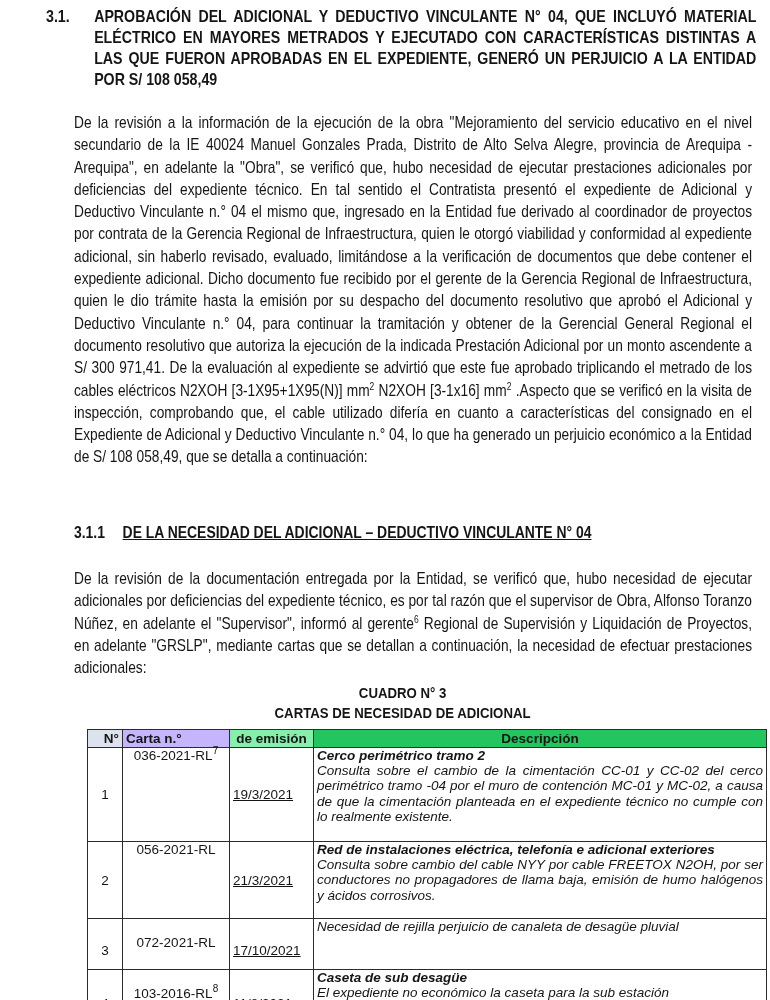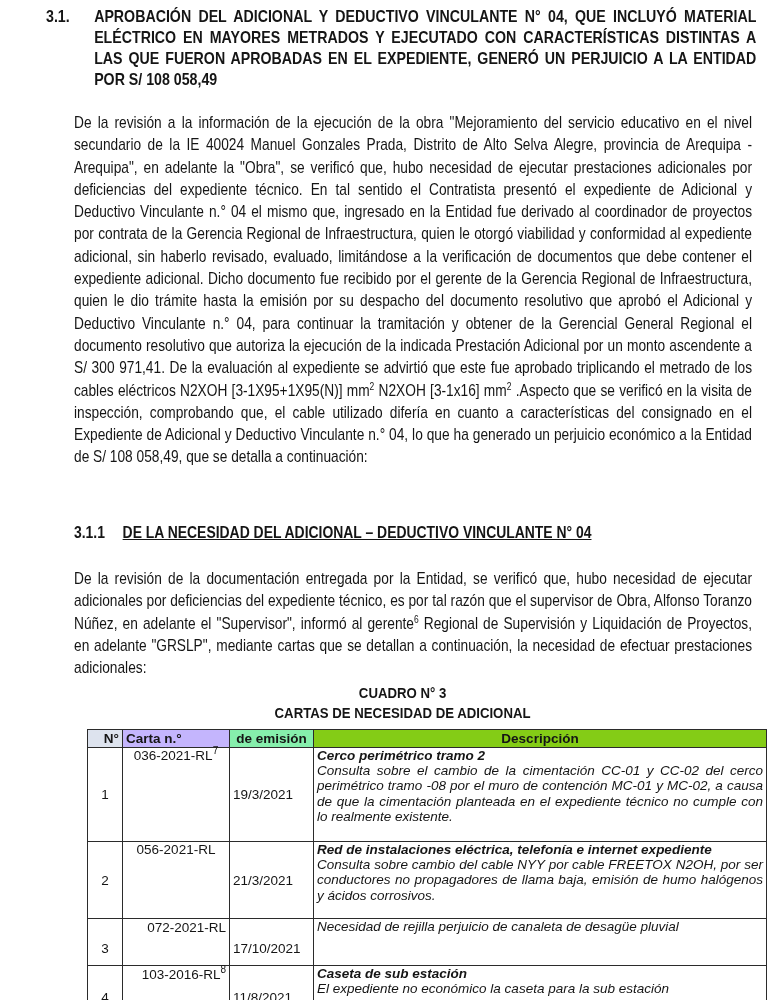--- a/index.html
+++ b/index.html
@@ -34,28 +34,28 @@
   table.tbl td, table.tbl th { border: 1.4px solid #2b2b2b; padding: 0 3px; }
   table.tbl th { background: #dde3ee; font-weight: bold; height: 17px; font-size: 13.5px; line-height: 15px; }
   .c-num { width: 28px; text-align: center; }
   .c-carta { width: 100px; }
   .c-fecha { width: 77px; }
   th.c-num, th.c-carta, th.c-fecha { text-align: left; }
   th.c-num { text-align: right; padding-right: 5px; }
   th.c-desc { text-align: center; }
   td.c-num { text-align: center; vertical-align: middle; padding-top: 8px; }
   td.c-carta { text-align: center; vertical-align: top; padding-top: 8px; }
-  td.c-fecha { vertical-align: middle; padding-top: 8px; }
+  td.c-fecha { vertical-align: middle; padding-top: 8px; text-decoration: underline; }
   td.c-desc { line-height: 15.2px; vertical-align: top; text-align: justify; padding: 0 4px 0 4px; font-style: italic; }
   .d-title { font-weight: bold; display: block; }
   .r1 td { height: 93px; margin-left: 8px; }
   .r2 td { height: 76px; margin-top: 10px; }
   .r3 td { height: 34px; }
   .r4 td { height: 38px; }
-  .r3 td.c-carta, .r4 td.c-carta { padding-top: 1px; text-align: right; }
+  .r3 td.c-carta, .r4 td.c-carta { padding-top: 16px; }
   .r3 td.c-fecha, .r4 td.c-fecha, .r3 td.c-num, .r4 td.c-num { padding-top: 12px; }
 </style>
 </head>
 <body>
 
 <div class="page">
 
   <div class="h-main">
     <span class="num">3.1.</span>
     <span class="txt">APROBACIÓN DEL ADICIONAL Y DEDUCTIVO VINCULANTE N° 04, QUE INCLUYÓ MATERIAL ELÉCTRICO EN MAYORES METRADOS Y EJECUTADO CON CARACTERÍSTICAS DISTINTAS A LAS QUE FUERON APROBADAS EN EL EXPEDIENTE, GENERÓ UN PERJUICIO A LA ENTIDAD POR S/ 108 058,49</span>
@@ -72,44 +72,44 @@
 
   <div class="cap cap1">CUADRO N° 3</div>
   <div class="cap cap2">CARTAS DE NECESIDAD DE ADICIONAL</div>
 
   <table class="tbl">
     <thead>
       <tr>
         <th class="c-num" style="background: rgb(221, 227, 238);">N°</th>
         <th class="c-carta" style="background: #c4b5fd;">Carta n.°</th>
         <th class="c-fecha" style="background: #86efac; text-align: center;">de emisión</th>
-        <th class="c-desc" style="background: #84cc16;">Descripción</th>
+        <th class="c-desc" style="background: #22c55e;">Descripción</th>
       </tr>
     </thead>
     <tbody>
       <tr class="r1">
         <td class="c-num">1</td>
         <td class="c-carta"><span>036-2021-RL</span><sup>7</sup></td>
         <td class="c-fecha">19/3/2021</td>
-        <td class="c-desc"><span class="d-title">Cerco perimétrico tramo 2</span><span>Consulta sobre el cambio de la cimentación CC-01 y CC-02 del cerco perimétrico tramo -08 por el muro de contención MC-01 y MC-02, a causa de que la cimentación planteada en el expediente técnico no cumple con lo realmente existente.</span></td>
+        <td class="c-desc"><span class="d-title">Cerco perimétrico tramo 2</span><span>Consulta sobre el cambio de la cimentación CC-01 y CC-02 del cerco perimétrico tramo -04 por el muro de contención MC-01 y MC-02, a causa de que la cimentación planteada en el expediente técnico no cumple con lo realmente existente.</span></td>
       </tr>
       <tr class="r2">
         <td class="c-num">2</td>
         <td class="c-carta"><span>056-2021-RL</span></td>
         <td class="c-fecha">21/3/2021</td>
-        <td class="c-desc"><span class="d-title">Red de instalaciones eléctrica, telefonía e internet expediente</span><span>Consulta sobre cambio del cable NYY por cable FREETOX N2OH, por ser conductores no propagadores de llama baja, emisión de humo halógenos y ácidos corrosivos.</span></td>
+        <td class="c-desc"><span class="d-title">Red de instalaciones eléctrica, telefonía e adicional exteriores</span><span>Consulta sobre cambio del cable NYY por cable FREETOX N2OH, por ser conductores no propagadores de llama baja, emisión de humo halógenos y ácidos corrosivos.</span></td>
       </tr>
       <tr class="r3">
         <td class="c-num">3</td>
         <td class="c-carta"><span>072-2021-RL</span></td>
         <td class="c-fecha">17/10/2021</td>
         <td class="c-desc"><span>Necesidad de rejilla perjuicio de canaleta de desagüe pluvial</span></td>
       </tr>
       <tr class="r4">
         <td class="c-num">4</td>
         <td class="c-carta"><span>103-2016-RL</span><sup>8</sup></td>
         <td class="c-fecha">11/8/2021</td>
-        <td class="c-desc"><span class="d-title">Caseta de sub estación</span><span>El expediente no económico la caseta para la sub estación</span></td>
+        <td class="c-desc"><span class="d-title">Caseta de sub desagüe</span><span>El expediente no económico la caseta para la sub estación</span></td>
       </tr>
     </tbody>
   </table>
 
 </div>
 
 </body></html>

